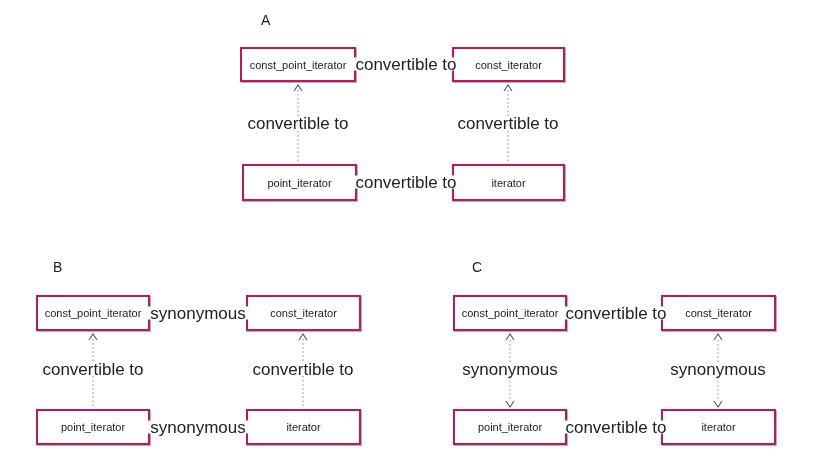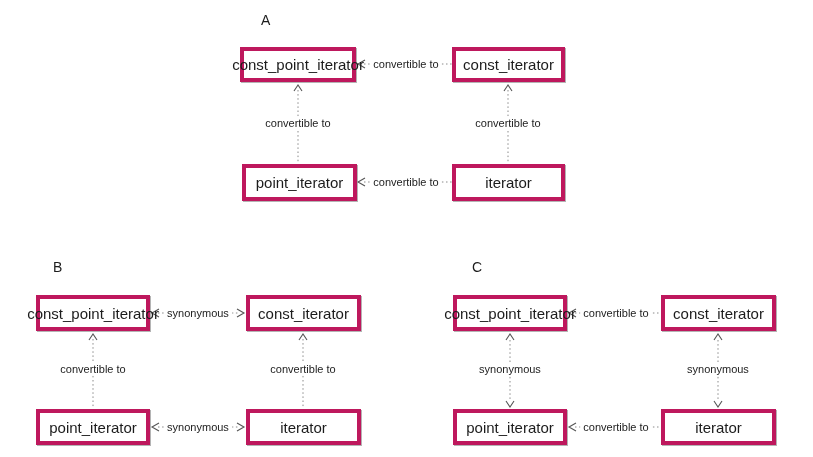--- a/index.html
+++ b/index.html
@@ -12,33 +12,33 @@
   }
   #edges-svg{position:absolute;left:0;top:0;width:813px;height:457px;}
   .diagram-label{
     position:absolute;
     font-size:14px;color:#1c1c1c;
     line-height:14px;
   }
   .node{
     position:absolute;
     background:#ffffff;
-    border:4px solid #be185d;
+    border:2px solid #be185d;
     box-shadow:1px 1px 0 rgba(130,130,130,0.6);
     display:flex;align-items:center;justify-content:center;
-    font-size:15px;color:#1c1c1c;
+    font-size:11px;color:#1c1c1c;
     white-space:nowrap;
     box-sizing:border-box;
   }
   .edge-label{
     position:absolute;
     transform:translate(-50%,-50%);
     background:#ffffff;
     padding:0 3px;
-    font-size:11px;color:#222222;
+    font-size:17px;color:#222222;
     white-space:nowrap;
     line-height:13px;
   }
   .dotted{stroke:#8a8a8a;stroke-width:1;stroke-dasharray:1.5 2.6;fill:none;}
   .chev{stroke:#555555;stroke-width:1.1;fill:none;}
 </style>
 </head>
 <body>
 
 <div id="canvas">

